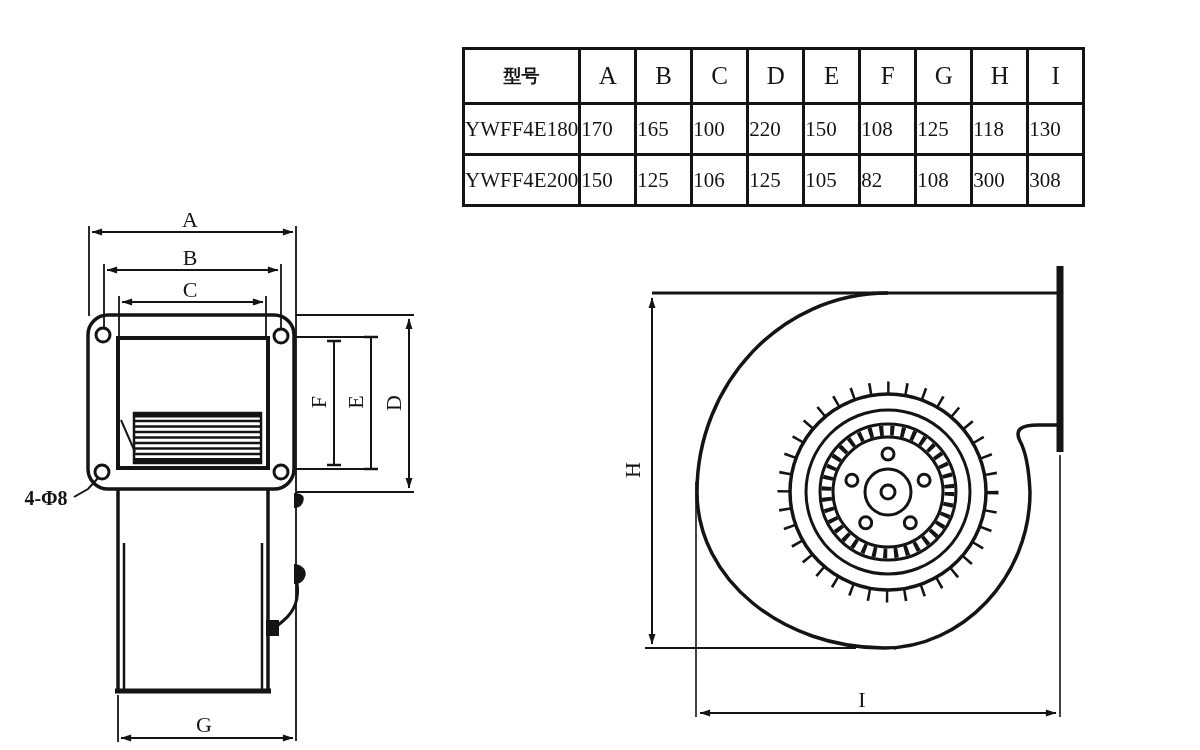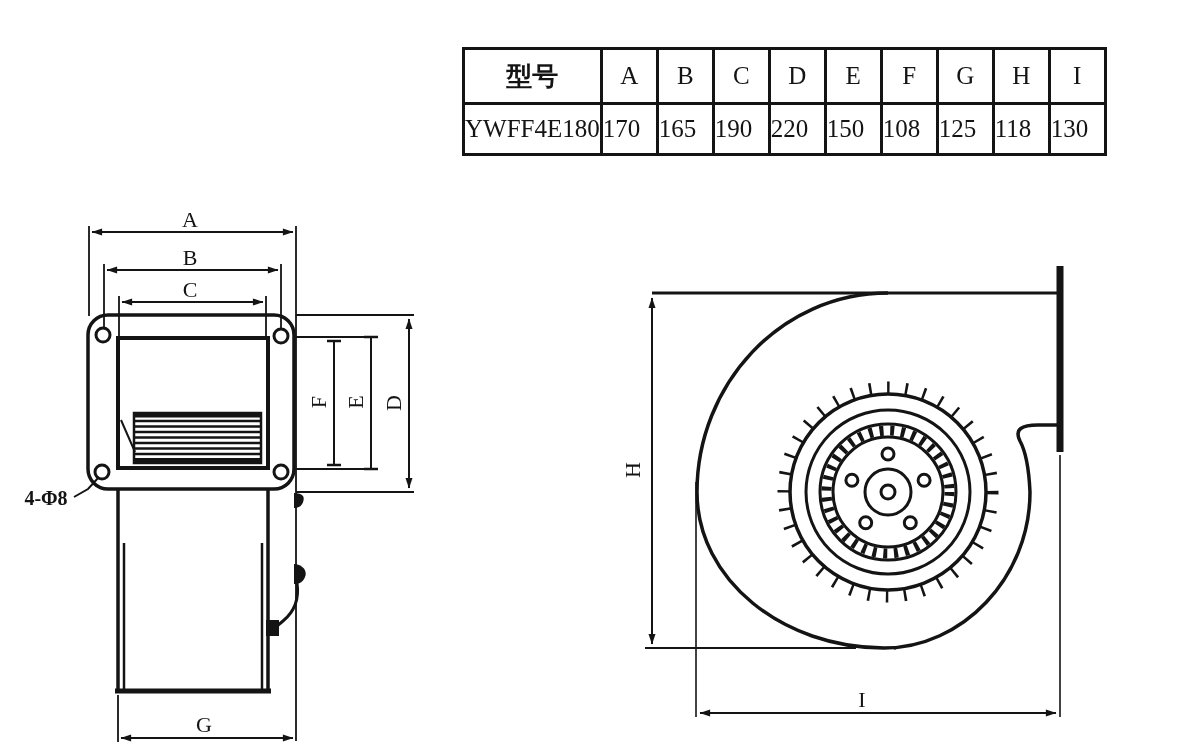--- a/index.html
+++ b/index.html
@@ -4,22 +4,22 @@
 <style>
   html,body{margin:0;padding:0;background:#ffffff;width:1200px;height:750px;overflow:hidden;}
   .canvas{position:relative;width:1200px;height:750px;background:#ffffff;
           font-family:"Liberation Serif","DejaVu Serif",serif;}
   svg{position:absolute;left:0;top:0;}
   
   table.dims{position:absolute;left:462px;top:47px;border-collapse:collapse;table-layout:fixed;
              background:#ffffff;color:#141414;}
   table.dims th,table.dims td{border:3px solid #141414;padding:0;overflow:hidden;white-space:nowrap;}
   table.dims th{height:52px;font-size:25px;font-weight:normal;text-align:center;}
-  table.dims th.model-h{font-size:26px;font-weight:bold;}
-  table.dims td{height:48px;font-size:25px;}
+  table.dims th.model-h{font-size:18px;font-weight:bold;}
+  table.dims td{height:48px;font-size:21px;}
   td.model{width:106px;text-align:center;font-size:20px;}
   th.model-h{width:106px;}
   td.num{width:53px;padding-right:3px;}
   th.letter{width:53px;}
   .dim-text{font-size:22px;fill:#141414;}
   .callout-text{font-size:20px;font-weight:bold;fill:#141414;}
 </style>
 </head>
 <body>
 
@@ -182,24 +182,36 @@
         <th class="letter">E</th>
         <th class="letter">F</th>
         <th class="letter">G</th>
         <th class="letter">H</th>
         <th class="letter">I</th>
       </tr>
       <tr>
         <td class="model">YWFF4E180</td>
         <td class="num">170</td>
         <td class="num">165</td>
-        <td class="num">190</td>
+        <td class="num">100</td>
         <td class="num">220</td>
         <td class="num">150</td>
         <td class="num">108</td>
         <td class="num">125</td>
         <td class="num">118</td>
         <td class="num">130</td>
       </tr>
+      <tr>
+        <td class="model">YWFF4E200</td>
+        <td class="num">150</td>
+        <td class="num">125</td>
+        <td class="num">106</td>
+        <td class="num">125</td>
+        <td class="num">105</td>
+        <td class="num">82</td>
+        <td class="num">108</td>
+        <td class="num">300</td>
+        <td class="num">308</td>
+      </tr>
     </tbody>
   </table>
 
 </div>
 
 </body></html>

